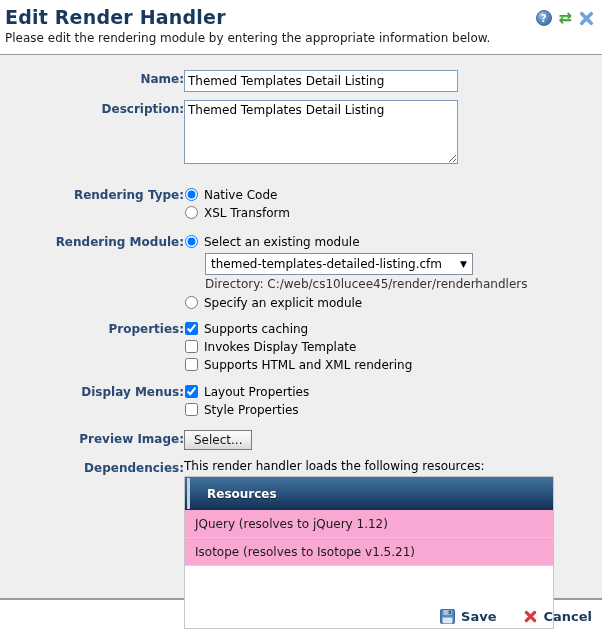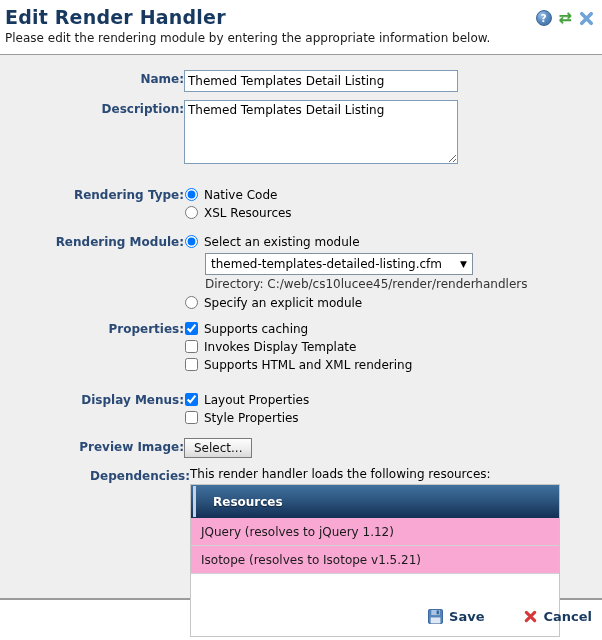--- a/index.html
+++ b/index.html
@@ -106,21 +106,21 @@
   }
   .res-row {
     height: 28px; display: flex; align-items: center; padding-left: 10px;
     border-bottom: 1px solid #d2d2d2; color: #1a1a1a; background: #f9a8d4;
   }
   .res-filler { height: 62px; background: #fff; }
 
   
   .footer {
     display: flex; justify-content: flex-end; align-items: center;
-    gap: 40px; padding: 9px 10px 0 0;
+    gap: 28px; padding: 9px 10px 0 0;
   }
   .action {
     display: flex; align-items: center; gap: 6px;
     font-weight: bold; font-size: 13px; color: #17395f; cursor: pointer;
   }
 </style>
 </head>
 <body>
 
 <div class="page">
@@ -157,21 +157,21 @@
 
     <div class="form-row" style="margin-top:18px;">
       <div class="row-label">Rendering Type:</div>
       <div class="row-field">
         <label class="opt-line">
           <input type="radio" name="rendering_type" checked="" style="">
           <span class="opt-text">Native Code</span>
         </label>
         <label class="opt-line">
           <input type="radio" name="rendering_type" style="">
-          <span class="opt-text">XSL Resources</span>
+          <span class="opt-text">XSL Transform</span>
         </label>
       </div>
     </div>
 
     <div class="form-row" style="margin-top:10px;">
       <div class="row-label">Rendering Module:</div>
       <div class="row-field">
         <label class="opt-line">
           <input type="radio" name="module_choice" checked="" style="">
           <span class="opt-text">Select an existing module</span>
@@ -199,42 +199,42 @@
           <input type="checkbox" style="">
           <span class="opt-text">Invokes Display Template</span>
         </label>
         <label class="opt-line">
           <input type="checkbox" style="">
           <span class="opt-text">Supports HTML and XML rendering</span>
         </label>
       </div>
     </div>
 
-    <div class="form-row" style="margin-top:16px;">
+    <div class="form-row" style="margin-top:8px;">
       <div class="row-label">Display Menus:</div>
       <div class="row-field">
         <label class="opt-line">
           <input type="checkbox" checked="" style="">
           <span class="opt-text">Layout Properties</span>
         </label>
         <label class="opt-line">
           <input type="checkbox" style="">
           <span class="opt-text">Style Properties</span>
         </label>
       </div>
     </div>
 
     <div class="form-row" style="margin-top:10px;">
       <div class="row-label">Preview Image:</div>
       <div class="row-field">
         <button class="btn">Select...</button>
       </div>
     </div>
 
-    <div class="form-row" style="margin-top:8px;margin-left:6px;">
+    <div class="form-row" style="margin-top:8px;">
       <div class="row-label">Dependencies:</div>
       <div class="row-field">
         <div class="dep-intro">This render handler loads the following resources:</div>
         <div class="res-table">
           <div class="res-header">Resources</div>
           <div class="res-row">JQuery (resolves to jQuery 1.12)</div>
           <div class="res-row">Isotope (resolves to Isotope v1.5.21)</div>
           <div class="res-filler"></div>
         </div>
       </div>

